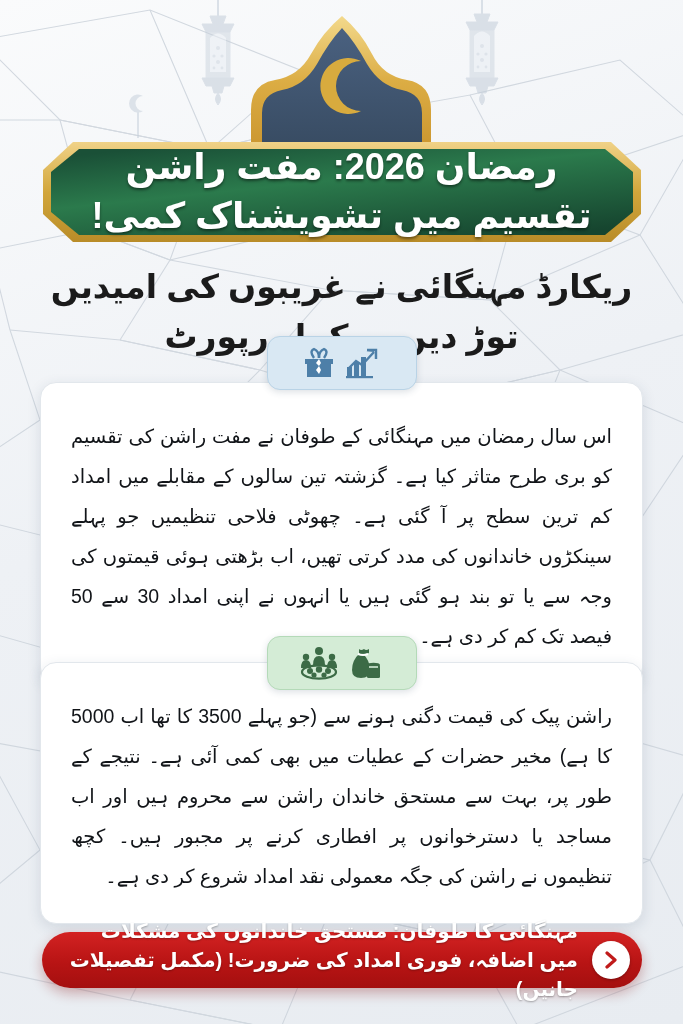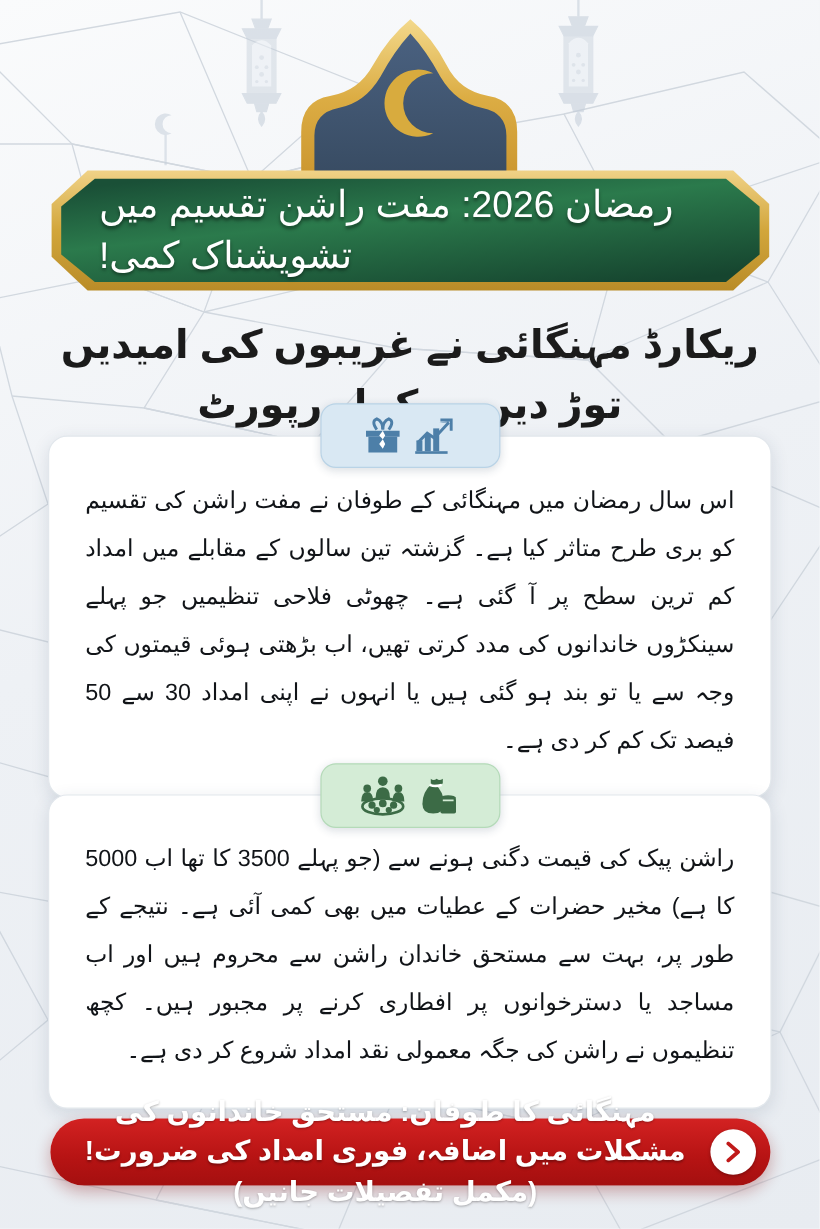--- a/index.html
+++ b/index.html
@@ -75,27 +75,27 @@
     width: 100%;
     height: 100%;
   }
   .title-text {
     position: absolute;
     inset: 0;
     display: flex;
     align-items: center;
     justify-content: center;
     color: #ffffff;
-    font-size: 31px;
-    font-weight: normal;
+    font-size: 36px;
+    font-weight: bold;
     letter-spacing: .2px;
     text-shadow: 0 2px 3px rgba(0,0,0,.45);
     padding: 0 46px;
     box-sizing: border-box;
-    text-align: left;
+    text-align: center;
     direction: rtl;
     line-height: 1.35;
   }
 
   
   .subtitle {
     position: absolute;
     z-index: 3;
     top: 262px;
     left: 0;
@@ -122,21 +122,21 @@
     border: 1px solid #e2e7ec;
     box-shadow: 0 4px 14px rgba(40,60,90,.13);
     padding: 34px 30px 26px;
     direction: rtl;
     text-align: justify;
     text-align-last: right;
     color: #111418;
     font-size: 19.5px;
     line-height: 2.05;
   }
-  .card-1 { top: 363px; }
+  .card-1 { top: 382px; }
   .card-2 { top: 662px; }
 
   
   .badge {
     position: absolute;
     z-index: 5;
     left: 50%;
     transform: translateX(-50%);
     width: 148px;
     height: 52px;
@@ -184,23 +184,23 @@
     border-radius: 50%;
     background: #ffffff;
     display: flex;
     align-items: center;
     justify-content: center;
     box-shadow: 0 1px 3px rgba(0,0,0,.3);
   }
   .cta-text {
     flex: 1 1 auto;
     color: #ffffff;
-    font-size: 23px;
+    font-size: 20px;
     font-weight: bold;
-    text-align: center;
+    text-align: right;
     line-height: 1.45;
     text-shadow: 0 1px 2px rgba(0,0,0,.3);
     direction: rtl;
   }
 </style>
 </head>
 <body>
 
 <div class="poster">
 

